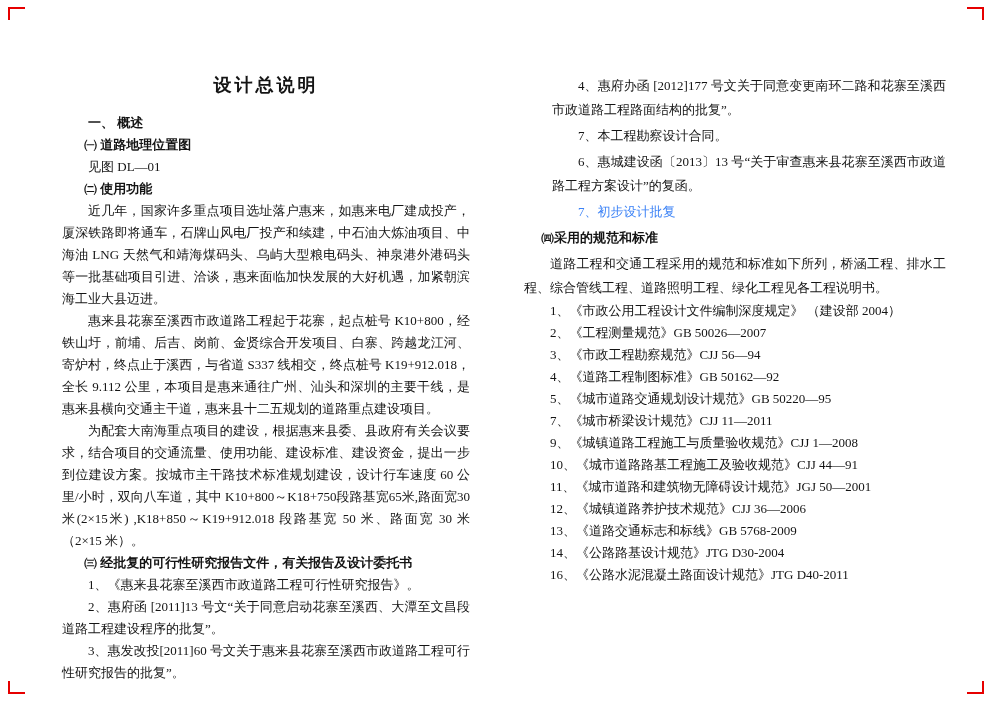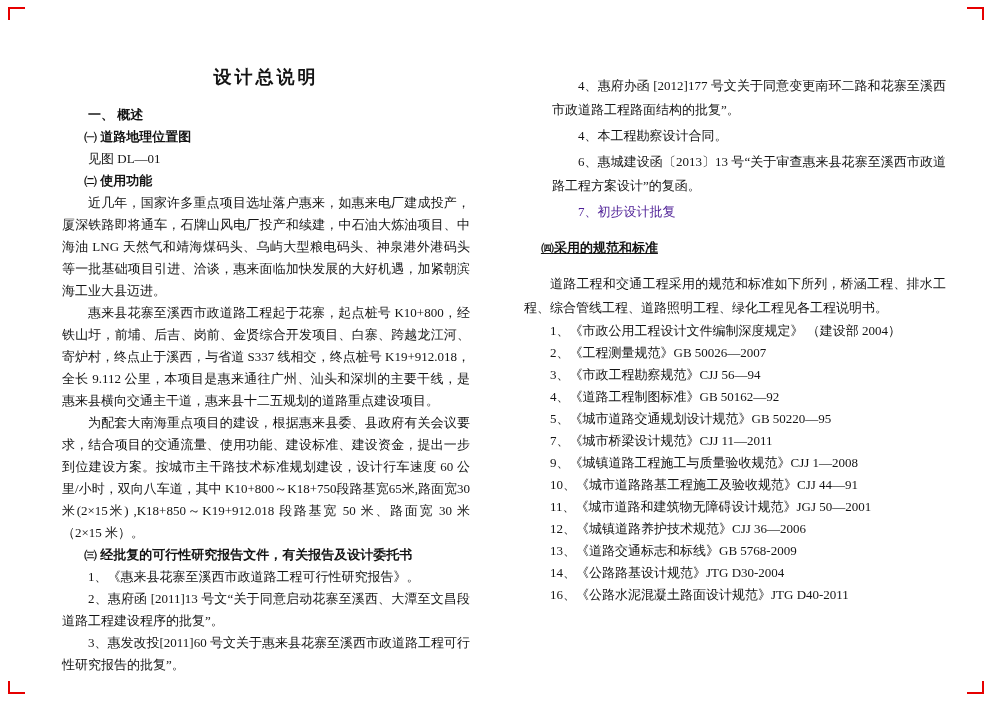--- a/index.html
+++ b/index.html
@@ -19,40 +19,40 @@
   .crop.tl { left: 8px;  top: 7px;    border-top: 2px solid #e60000;  border-left: 2px solid #e60000; }
   .crop.tr { right: 8px; top: 7px;    border-top: 2px solid #e60000;  border-right: 2px solid #e60000; }
   .crop.bl { left: 8px;  bottom: 7px; border-bottom: 2px solid #e60000; border-left: 2px solid #e60000; }
   .crop.br { right: 8px; bottom: 7px; border-bottom: 2px solid #e60000; border-right: 2px solid #e60000; }
 
   .col { position: absolute; top: 66px; }
   .col-left  { left: 62px;  width: 408px; font-size: 13px; line-height: 22px; }
   .col-right { left: 524px; width: 422px; top: 74px; font-size: 13px; }
 
   .title {
-    margin: 0 0 16px 0;
+    margin: 8px 0 16px 0;
     font-size: 18px;
     font-weight: bold;
     text-align: center;
     letter-spacing: 3px;
   }
   .para {
     margin: 0;
     text-indent: 2em;
     text-align: justify;
     text-align-last: left;
   }
   .h { margin: 0; font-weight: bold; }
   .h.sec { text-indent: 2em; }
   .h.sub { text-indent: 1.7em; }
-  .col-right .h.sub { text-indent: 1.3em; margin: 12px 0; line-height: 24px; text-decoration: underline; }
+  .col-right .h.sub { text-indent: 1.3em; margin: 2px 0; line-height: 24px; }
   .col-right .para.top { line-height: 24px; margin-bottom: 2px; margin-left: 28px; }
   .col-right .para.intro { line-height: 24px; }
   .col-right .para.std { line-height: 21px; margin-bottom: 1px; }
-  .red { color: #4c1d95; }
+  .red { color: #3b82f6; }
 </style>
 </head>
 <body>
 
 <div class="page">
 
   <div class="crop tl"></div>
   <div class="crop tr"></div>
   <div class="crop bl"></div>
   <div class="crop br"></div>
@@ -71,21 +71,21 @@
     <p class="para">为配套大南海重点项目的建设，根据惠来县委、县政府有关会议要求，结合项目的交通流量、使用功能、建设标准、建设资金，提出一步到位建设方案。按城市主干路技术标准规划建设，设计行车速度 60 公里/小时，双向八车道，其中 K10+800～K18+750段路基宽65米,路面宽30米(2×15米) ,K18+850～K19+912.018 段路基宽 50 米、路面宽 30 米（2×15 米）。</p>
 
     <div class="h sub">㈢ 经批复的可行性研究报告文件，有关报告及设计委托书</div>
     <p class="para">1、《惠来县花寨至溪西市政道路工程可行性研究报告》。</p>
     <p class="para">2、惠府函 [2011]13 号文“关于同意启动花寨至溪西、大潭至文昌段道路工程建设程序的批复”。</p>
     <p class="para">3、惠发改投[2011]60 号文关于惠来县花寨至溪西市政道路工程可行性研究报告的批复”。</p>
   </div>
 
   <div class="col col-right">
     <p class="para top">4、惠府办函 [2012]177 号文关于同意变更南环二路和花寨至溪西市政道路工程路面结构的批复”。</p>
-    <p class="para top">4、本工程勘察设计合同。</p>
+    <p class="para top">7、本工程勘察设计合同。</p>
     <p class="para top">6、惠城建设函〔2013〕13 号“关于审查惠来县花寨至溪西市政道路工程方案设计”的复函。</p>
     <p class="para top red">7、初步设计批复</p>
 
     <div class="h sub">㈣采用的规范和标准</div>
     <p class="para intro">道路工程和交通工程采用的规范和标准如下所列，桥涵工程、排水工程、综合管线工程、道路照明工程、绿化工程见各工程说明书。</p>
 
     <div class="standards">
       <p class="para std">1、《市政公用工程设计文件编制深度规定》 （建设部 2004）</p>
       <p class="para std">2、《工程测量规范》GB 50026—2007</p>
       <p class="para std">3、《市政工程勘察规范》CJJ 56—94</p>

